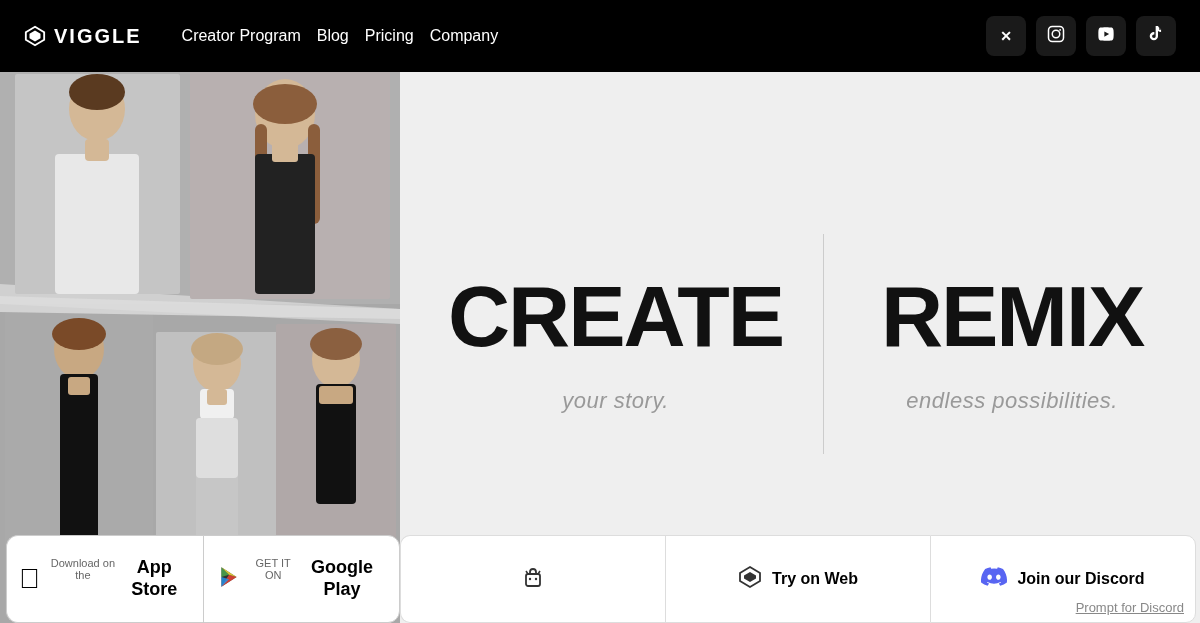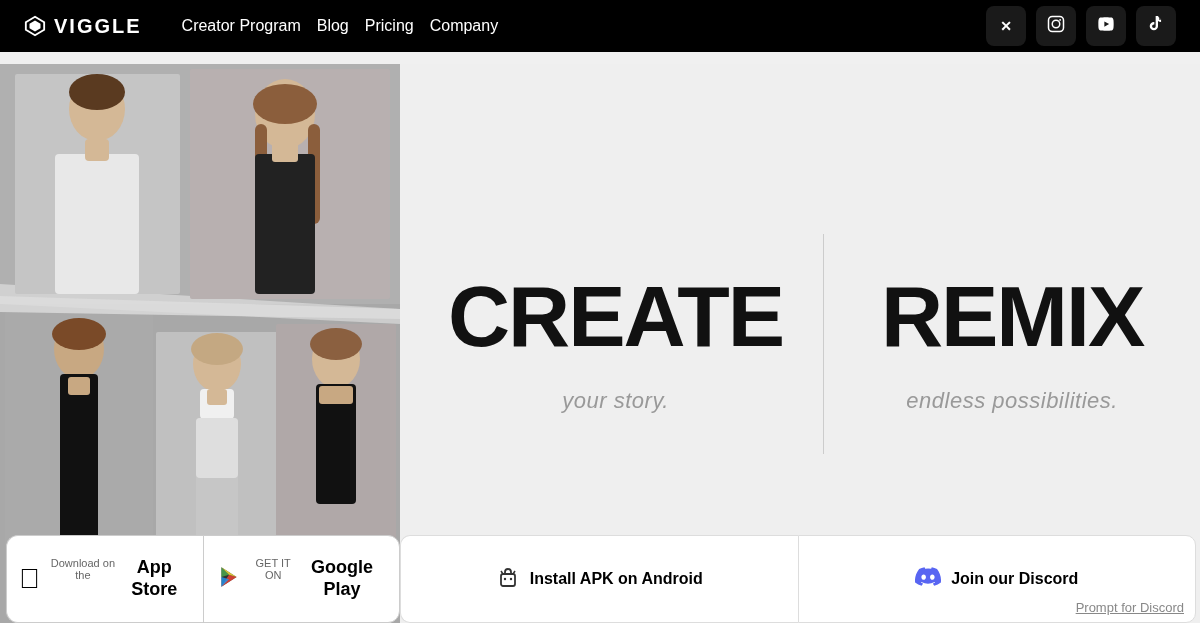--- a/index.html
+++ b/index.html
@@ -9,21 +9,21 @@
       width: 1200px;
       height: 623px;
       overflow: hidden;
       position: relative;
     }
 
     
     .navbar {
       position: absolute;
       top: 0; left: 0; right: 0;
-      height: 52px;
+      height: 72px;
       background: #000;
       display: flex;
       align-items: center;
       padding: 0 24px;
       z-index: 10;
     }
     .logo {
       display: flex;
       align-items: center;
       gap: 8px;
@@ -403,23 +403,31 @@
     <span>
       <svg width="24" height="24" viewBox="0 0 24 24" fill="none" xmlns="http://www.w3.org/2000/svg">
         <rect x="5" y="9" width="14" height="12" rx="2" fill="none" stroke="#333" stroke-width="1.8"></rect>
         <path d="M9 9V7a3 3 0 0 1 6 0v2" stroke="#333" stroke-width="1.8" fill="none"></path>
         <circle cx="9" cy="14" r="1.2" fill="#333"></circle>
         <circle cx="15" cy="14" r="1.2" fill="#333"></circle>
         <line x1="7" y1="9" x2="5" y2="6" stroke="#333" stroke-width="1.5"></line>
         <line x1="17" y1="9" x2="19" y2="6" stroke="#333" stroke-width="1.5"></line>
       </svg>
     </span>
-    <span>Install APK on Android</span>
   </a>
 
+  <a class="right-cta-btn" href="#">
+    <span>
+      <svg width="24" height="24" viewBox="0 0 24 24" fill="none" xmlns="http://www.w3.org/2000/svg">
+        <polygon points="12,2 22,8 22,16 12,22 2,16 2,8" fill="none" stroke="#333" stroke-width="1.8"></polygon>
+        <polygon points="12,7 18,10.5 18,13.5 12,17 6,13.5 6,10.5" fill="#333"></polygon>
+      </svg>
+    </span>
+    <span>Try on Web</span>
+  </a>
 
   <a class="right-cta-btn" href="#" style="border-radius:0 10px 10px 0;">
     <span>
       <svg width="26" height="20" viewBox="0 0 24 18" fill="none" xmlns="http://www.w3.org/2000/svg">
         <path d="M20.3 1.5a19.7 19.7 0 0 0-4.8-1.5 14 14 0 0 0-.6 1.3 18.2 18.2 0 0 0-5.5 0A14 14 0 0 0 8.8 0a19.8 19.8 0 0 0-5 1.6C.6 5.8-.4 10 .1 14.1a20 20 0 0 0 6 3 15 15 0 0 0 1.3-2.1 12.9 12.9 0 0 1-2-.9l.5-.4a14.3 14.3 0 0 0 12.2 0l.5.4a13 13 0 0 1-2.1.9 15 15 0 0 0 1.3 2.1 19.9 19.9 0 0 0 6.1-3.1c.5-4.7-.8-8.8-3.6-12.4zM8 11.6c-1.2 0-2.1-1.1-2.1-2.4S6.8 6.8 8 6.8s2.1 1.1 2.1 2.4-1 2.4-2.1 2.4zm8 0c-1.2 0-2.1-1.1-2.1-2.4s.9-2.4 2.1-2.4 2.1 1.1 2.1 2.4-1 2.4-2.1 2.4z" fill="#5865F2"></path>
       </svg>
     </span>
     <span>Join our Discord</span>
   </a>
 </div>

